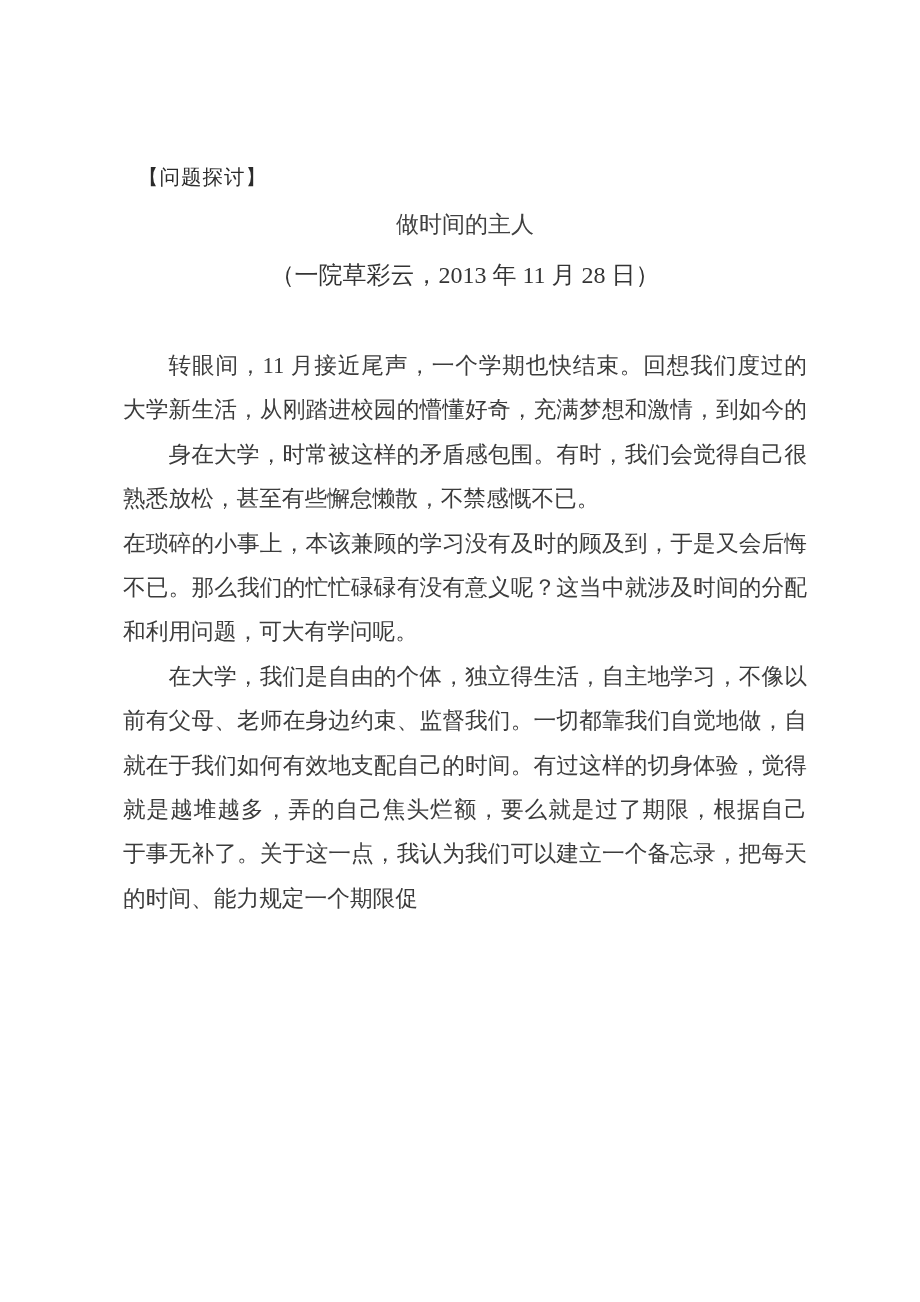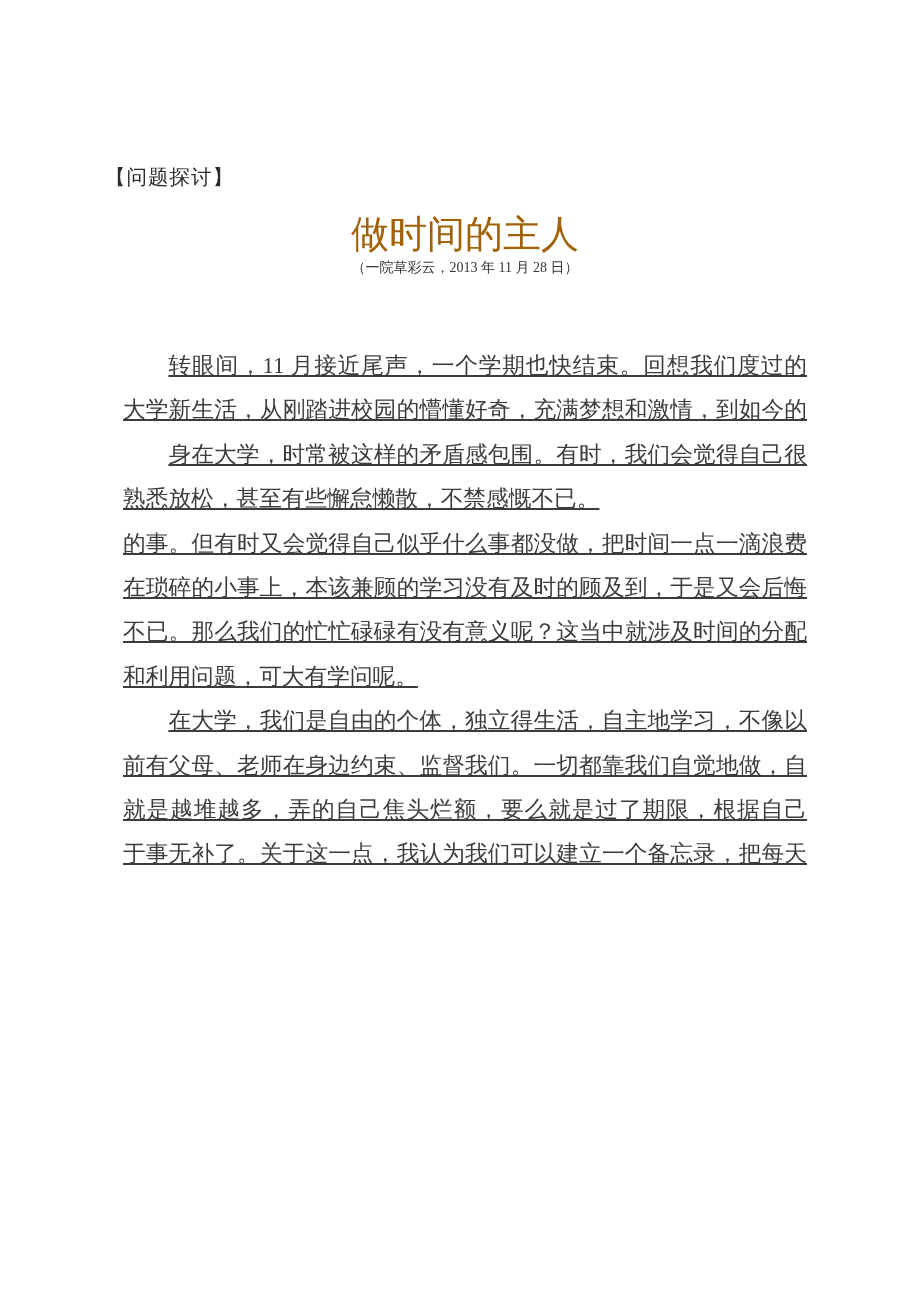--- a/index.html
+++ b/index.html
@@ -10,64 +10,63 @@
   .page {
     position: relative;
     width: 920px;
     height: 1302px;
     background: #ffffff;
     overflow: hidden;
     font-family: "Liberation Serif", "DejaVu Serif", serif;
   }
   .section-label {
     position: absolute;
-    left: 105px;
+    left: 138px;
     top: 163px;
     font-size: 20.5px;
     letter-spacing: 1px;
     color: #2b2b2b;
     white-space: nowrap;
   }
   .doc-title {
     position: absolute;
     left: 123px;
     top: 209px;
     width: 684px;
     text-align: center;
-    font-size: 38px;
+    font-size: 23px;
     font-weight: 400;
-    color: #a16207;
+    color: #404040;
     white-space: nowrap;
   }
   .byline {
     position: absolute;
     left: 123px;
     top: 259px;
     width: 684px;
     text-align: center;
-    font-size: 14px;
+    font-size: 24px;
     color: #343434;
     white-space: nowrap;
   }
   .body-text {
     position: absolute;
     left: 123px;
     top: 344px;
     width: 684px;
     font-size: 22.7px;
     line-height: 44.4px;
     color: #3c3c3c;
   }
   .text-line {
     text-align: justify;
     text-align-last: justify;
     white-space: nowrap;
     height: 44.4px;
     overflow: visible;
-    text-decoration: underline;
   }
   .text-line.indent {
     text-indent: 2em;
   }
   .text-line.para-end {
     text-align-last: left;
   }
 </style>
 </head>
 <body>
@@ -78,23 +77,24 @@
 
   <div class="doc-title">做时间的主人</div>
 
   <div class="byline">（一院草彩云，2013 年 11 月 28 日）</div>
 
   <div class="body-text">
     <div class="text-line indent">转眼间，11 月接近尾声，一个学期也快结束。回想我们度过的</div>
     <div class="text-line">大学新生活，从刚踏进校园的懵懂好奇，充满梦想和激情，到如今的</div>
     <div class="text-line indent">身在大学，时常被这样的矛盾感包围。有时，我们会觉得自己很</div>
     <div class="text-line para-end">熟悉放松，甚至有些懈怠懒散，不禁感慨不已。</div>
-    <div class="text-line">的事。但有时又会觉得自己似乎什么事都没做，把时间一点一滴浪费</div>
     <div class="text-line">在琐碎的小事上，本该兼顾的学习没有及时的顾及到，于是又会后悔</div>
     <div class="text-line">不已。那么我们的忙忙碌碌有没有意义呢？这当中就涉及时间的分配</div>
     <div class="text-line para-end">和利用问题，可大有学问呢。</div>
     <div class="text-line indent">在大学，我们是自由的个体，独立得生活，自主地学习，不像以</div>
     <div class="text-line">前有父母、老师在身边约束、监督我们。一切都靠我们自觉地做，自</div>
+    <div class="text-line">就在于我们如何有效地支配自己的时间。有过这样的切身体验，觉得</div>
     <div class="text-line">就是越堆越多，弄的自己焦头烂额，要么就是过了期限，根据自己</div>
     <div class="text-line">于事无补了。关于这一点，我认为我们可以建立一个备忘录，把每天</div>
+    <div class="text-line para-end">的时间、能力规定一个期限促</div>
   </div>
 
 </div>
 
 </body></html>

